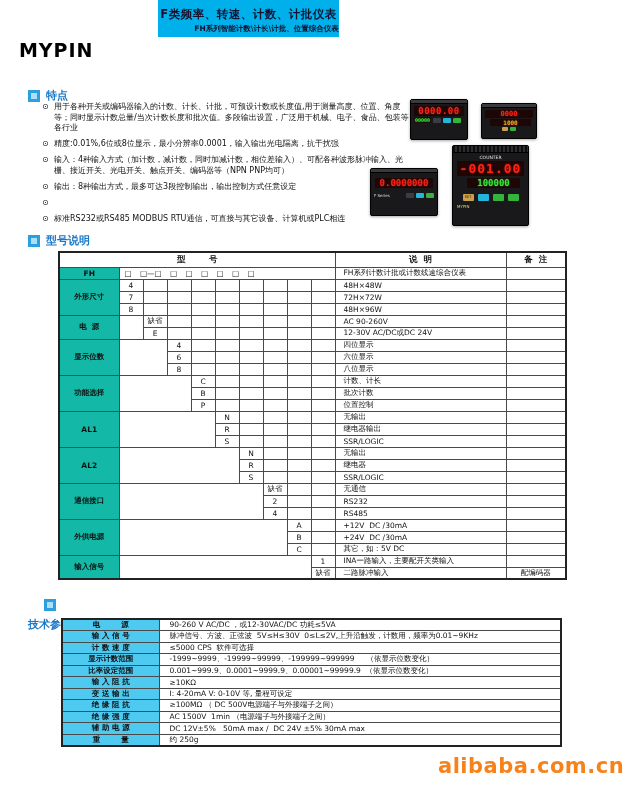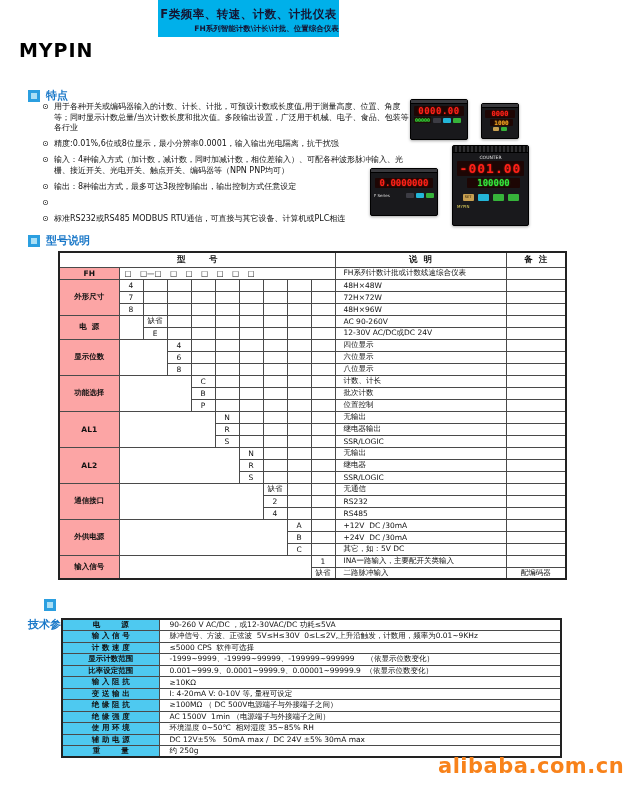--- a/index.html
+++ b/index.html
@@ -31,21 +31,21 @@
   .chip { width:8px; height:5px; border-radius:1px; }
   .chip.dk { background:#3c3c44; } .chip.cy { background:#23b6d8; } .chip.gn { background:#36b33a; } .chip.tn { background:#c8a050; }
   .tinytxt { font-size:4px; color:#ddd; }
   .vents { height:7px; background:repeating-linear-gradient(90deg,#0c0c0c 0 2px,#2e2e30 2px 4px); border-bottom:1px solid #000; }
 
   
   table { border-collapse:collapse; table-layout:fixed; }
   .model-table { position:absolute; left:58px; top:251px; width:507px; border:2px solid #222; }
   .model-table td { border:1px solid #4a4a4a; height:12px; font-size:7.5px; color:#111; overflow:hidden; white-space:pre; }
   .model-table tr.h td { height:15px; font-weight:bold; text-align:center; font-size:8.5px; }
-  .glbl { background:#fca5a5; font-weight:bold; text-align:center; font-size:8px; }
+  .glbl { background:#14b8a6; font-weight:bold; text-align:center; font-size:8px; }
   .code { text-align:center; }
   .desc { padding-left:8px; }
   .rmk  { text-align:center; }
   .fhboxes { padding-left:5px; word-spacing:6px; font-size:8px; }
 
   
   .spec-table { position:absolute; left:61px; top:618px; width:501px; border:2px solid #222; }
   .spec-table td { border:1px solid #4a4a4a; height:11.5px; font-size:7.5px; color:#111; white-space:pre; overflow:hidden; }
   .slbl { background:#4ec9f0; font-weight:bold; text-align:center; font-size:8px; width:97px; }
   .sval { padding-left:10px; }
@@ -96,21 +96,21 @@
   <div class="cap"></div>
   <div class="led" style="margin:2px 3px 0; font-size:9px; letter-spacing:0.5px;">0000.00</div>
   <div class="chiprow">
     <span class="led green" style="font-size:5px; padding:0 1px;">00000</span>
     <span class="chip dk"></span>
     <span class="chip cy"></span>
     <span class="chip gn"></span>
   </div>
 </div>
 
-<div class="meter" style="left:481px; top:103px; width:38px; height:36px;">
+<div class="meter" style="left:481px; top:103px; width:56px; height:36px;">
   <div class="cap"></div>
   <div class="led" style="margin:2px 3px 0; font-size:7px;">0000</div>
   <div class="led amber" style="margin:1px 5px 0 8px; font-size:6px;">1000</div>
   <div class="chiprow" style="justify-content:center;">
     <span class="chip tn" style="width:6px; height:4px;"></span>
     <span class="chip gn" style="width:6px; height:4px;"></span>
   </div>
 </div>
 
 <div class="meter" style="left:370px; top:168px; width:68px; height:48px;">
@@ -462,24 +462,20 @@
       </tr>
   <tr>
         <td class="slbl">绝 缘 阻 抗</td>
         <td class="sval">≥100MΩ （ DC 500V电源端子与外接端子之间）</td>
       </tr>
   <tr>
         <td class="slbl">绝 缘 强 度</td>
         <td class="sval">AC 1500V  1min （电源端子与外接端子之间）</td>
       </tr>
   <tr>
-        <td class="slbl">使 用 环 境</td>
-        <td class="sval">环境温度 0~50℃  相对湿度 35~85% RH</td>
-      </tr>
-  <tr>
         <td class="slbl">辅 助 电 源</td>
         <td class="sval">DC 12V±5%   50mA max /  DC 24V ±5% 30mA max</td>
       </tr>
   <tr>
         <td class="slbl">重        量</td>
         <td class="sval">约 250g</td>
       </tr>
 </tbody>
   </table>
 

